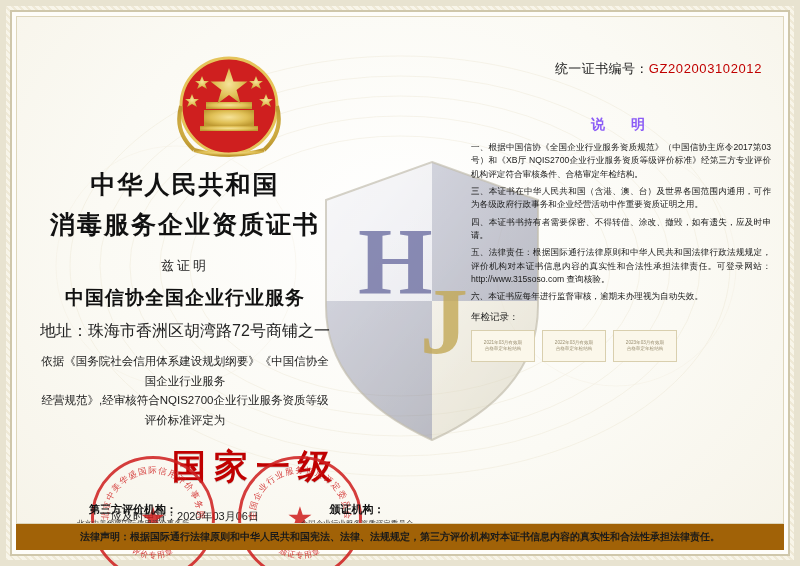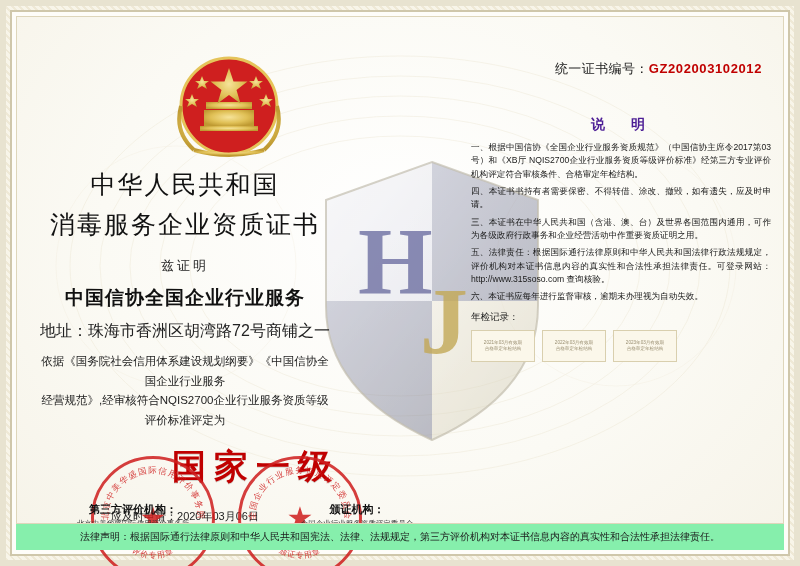--- a/index.html
+++ b/index.html
@@ -42,21 +42,21 @@
   .guilloche svg{position:absolute;left:0;top:0;}
 
   .content{position:absolute;inset:16px;}
 
   
   .serial{
     position:absolute;right:22px;top:44px;
     font-size:13px;color:#1c1c1c;letter-spacing:.4px;
     white-space:nowrap;
   }
-  .serial .code{color:#c00000;font-weight:bold;letter-spacing:.6px;}
+  .serial .code{color:#c00000;font-weight:normal;letter-spacing:.6px;}
 
   
   .emblem{
     position:absolute;left:128px;top:28px;width:170px;height:130px;
   }
   .emblem .star-bg{
     position:absolute;left:50%;top:10px;transform:translateX(-50%);
     width:150px;height:110px;
   }
 
@@ -74,21 +74,21 @@
   }
   .hj-h{left:42px;top:50px;}
   .hj-j{left:104px;top:110px;color:#b99a3a;opacity:.8;}
 
   
   .left-col{
     position:absolute;left:14px;top:150px;width:310px;text-align:center;
   }
   .title1,.title2{
     font-family:"Liberation Serif","DejaVu Serif",serif;
-    font-weight:normal;color:#111;
+    font-weight:bold;color:#111;
     font-size:25px;letter-spacing:2px;line-height:1.5;
   }
   .title2{margin-top:2px;}
   .zizhengming{
     margin-top:14px;font-size:13px;color:#222;letter-spacing:3px;
   }
   .company{
     margin-top:10px;font-size:19px;font-weight:bold;color:#111;
     font-family:"Liberation Serif",serif;letter-spacing:1px;
   }
@@ -108,21 +108,21 @@
   .meta{
     margin-top:16px;font-size:11px;color:#1c1c1c;line-height:1.95;
     text-align:center;
   }
 
   
   .right-col{
     position:absolute;left:455px;top:100px;width:300px;
   }
   .expl-title{
-    text-align:center;font-size:14px;font-weight:bold;color:#4c1d95;
+    text-align:center;font-size:14px;font-weight:bold;color:#8b5cf6;
     letter-spacing:6px;margin-bottom:7px;
     font-family:Liberation Sans, sans-serif;
   }
   .expl-item{
     font-size:8.6px;color:#1a1a1a;line-height:1.55;
     text-align:justify;margin-bottom:4px;
   }
   .year-check{
     margin-top:8px;font-size:9.5px;color:#1a1a1a;
   }
@@ -160,21 +160,22 @@
   .sign-block{flex:1;text-align:center;}
   .sign-label{font-weight:bold;}
   .sign-sub{font-size:7.5px;color:#333;margin-top:2px;}
 
   
   .footer{
     position:absolute;left:16px;right:16px;bottom:16px;height:26px;
     border-top:1px solid #ded6bb;
     display:flex;align-items:center;justify-content:center;
     font-size:10px;color:#1a1a1a;
-    background:#86efac;
+    background:#a16207;
+    font-weight:bold;
   }
 </style>
 </head>
 <body>
 
 <div class="cert">
 
   <div class="border-outer"></div>
   <div class="border-mid"></div>
   <div class="border-inner"></div>
@@ -278,22 +279,22 @@
         </div>
         <div>
           <span>证书有效期：</span><span>2020年03月06日至2023年03月05日</span>
         </div>
       </div>
     </div>
 
     <div class="right-col">
       <div class="expl-title">说　明</div>
       <div class="expl-item">一、根据中国信协《全国企业行业服务资质规范》（中国信协主席令2017第03号）和《XB厅 NQIS2700企业行业服务资质等级评价标准》经第三方专业评价机构评定符合审核条件、合格审定年检结构。</div>
+      <div class="expl-item">三、本证书在中华人民共和国（含港、澳、台）及世界各国范围内通用，可作为各级政府行政事务和企业经营活动中作重要资质证明之用。</div>
       <div class="expl-item">四、本证书书持有者需要保密、不得转借、涂改、撤毁，如有遗失，应及时申请。</div>
-      <div class="expl-item">三、本证书在中华人民共和国（含港、澳、台）及世界各国范围内通用，可作为各级政府行政事务和企业经营活动中作重要资质证明之用。</div>
       <div class="expl-item">五、法律责任：根据国际通行法律原则和中华人民共和国法律行政法规规定，评价机构对本证书信息内容的真实性和合法性承担法律责任。可登录网站：http://www.315soso.com 查询核验。</div>
       <div class="expl-item">六、本证书应每年进行监督审核，逾期未办理视为自动失效。</div>
       <div class="year-check">年检记录：</div>
       <div class="year-boxes">
         <div class="year-box">
           <span>2021年03月有效期</span>
           <span>合格审定年检结构</span>
         </div>
         <div class="year-box">
           <span>2022年03月有效期</span>

